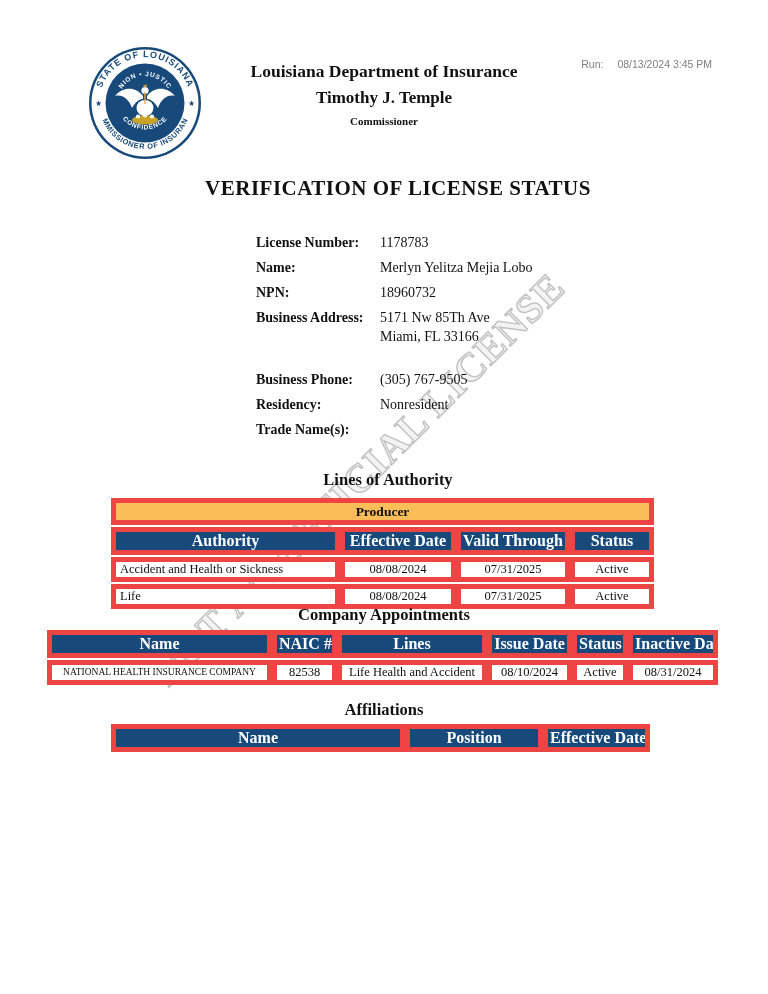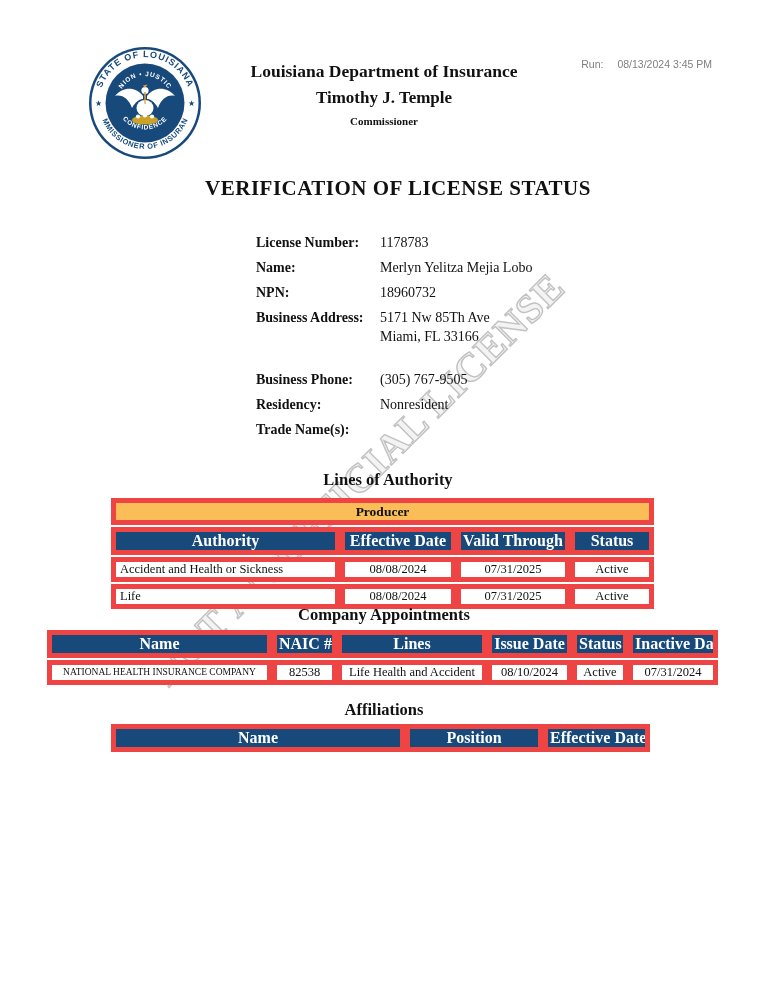--- a/index.html
+++ b/index.html
@@ -240,21 +240,21 @@
           <th>Inactive Date</th>
         </tr>
       </thead>
     <tbody>
         <tr>
           <td>NATIONAL HEALTH INSURANCE COMPANY</td>
           <td>82538</td>
           <td>Life Health and Accident</td>
           <td>08/10/2024</td>
           <td>Active</td>
-          <td>07/31/2024</td>
+          <td>08/31/2024</td>
         </tr>
       </tbody>
   </table>
 
   <div class="section-heading h-aff">Affiliations</div>
   <table class="doc-table aff">
     <colgroup>
         <col style="width:294px">
         <col style="width:138px">
         <col style="width:107px">

